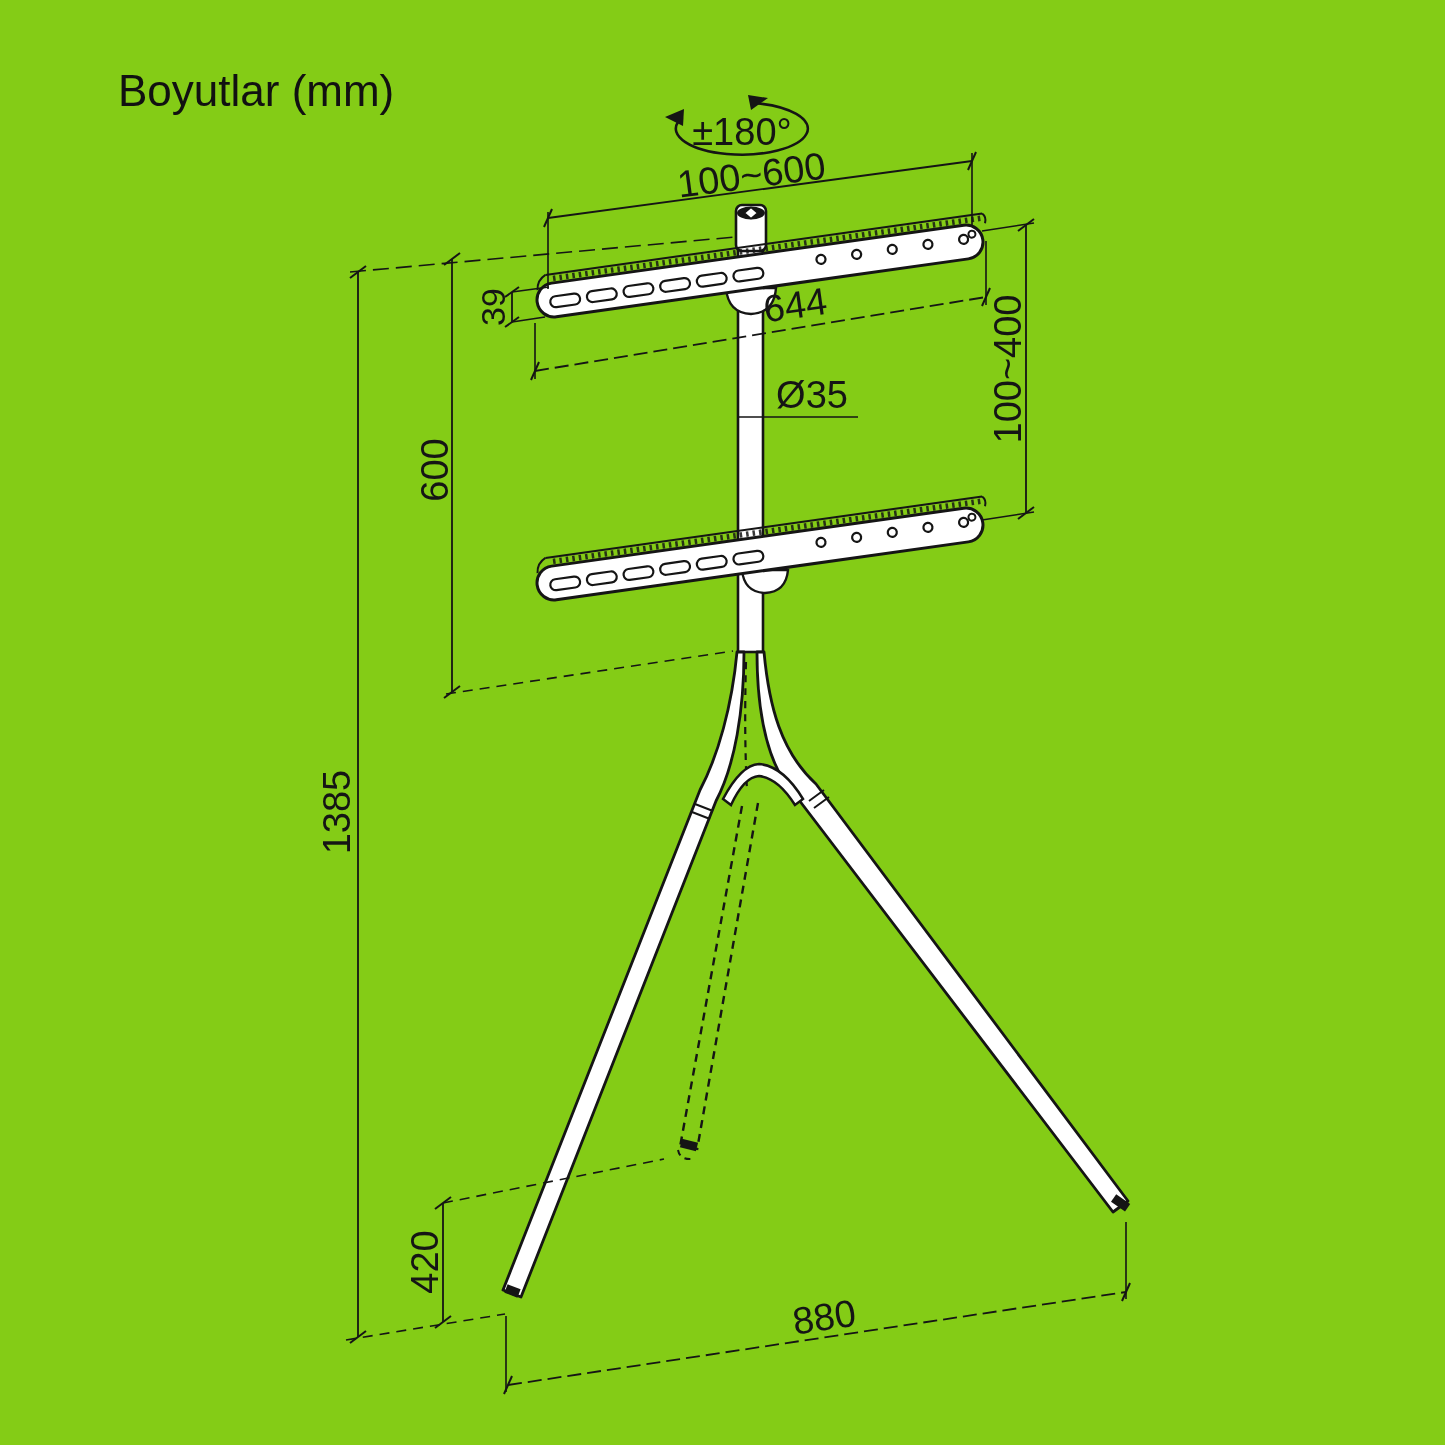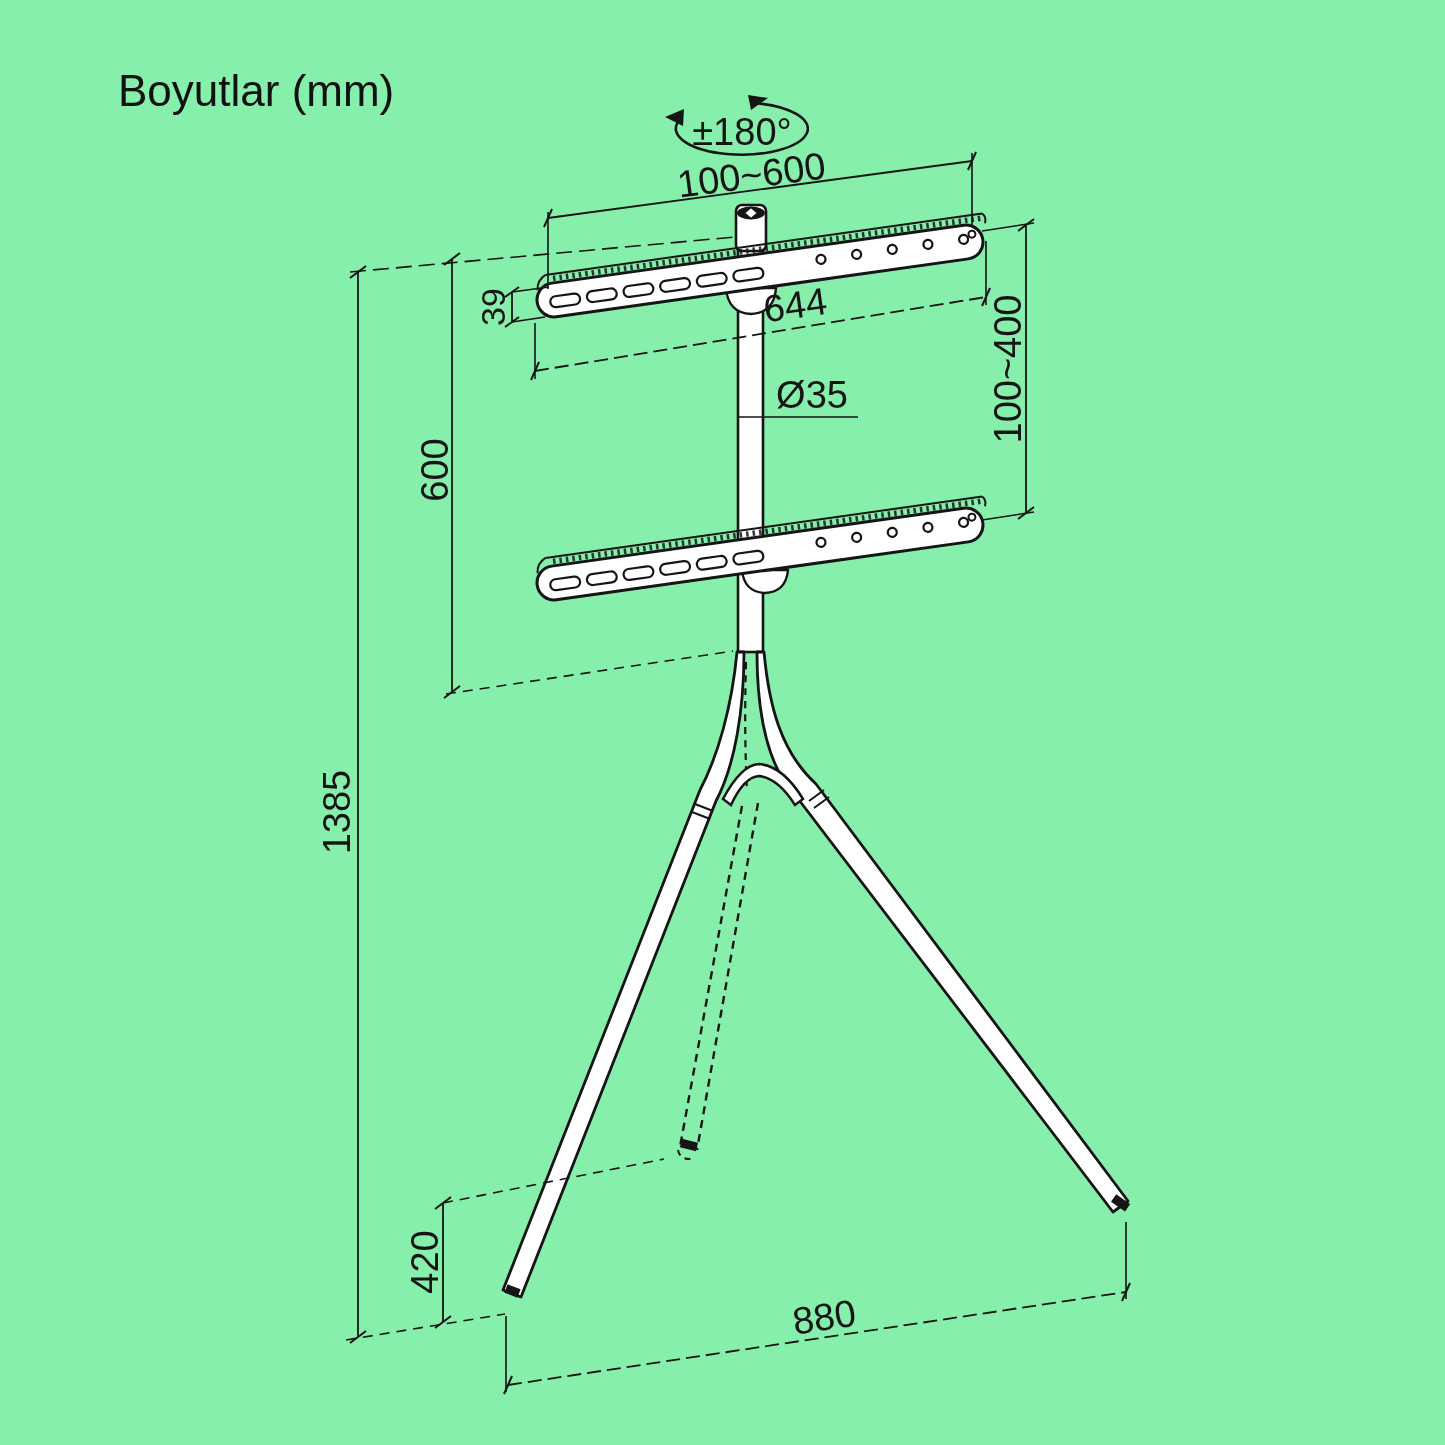--- a/index.html
+++ b/index.html
@@ -1,16 +1,16 @@
 <!DOCTYPE html>
 <html><head>
 <meta charset="utf-8">
 <style>
   html,body{margin:0;padding:0;background:#ffffff;}
-  .stage{position:relative;width:1445px;height:1445px;background:#86efac;overflow:hidden;}
+  .stage{position:relative;width:1445px;height:1445px;background:#84cc16;overflow:hidden;}
   svg{position:absolute;left:0;top:0;}
   .dim{font-family:"Liberation Sans","DejaVu Sans",sans-serif;fill:#151515;}
   .ttl{font-family:"Liberation Sans","DejaVu Sans",sans-serif;fill:#111;}
 </style>
 </head>
 <body>
 
 <div class="stage">
 <svg width="1445" height="1445" viewBox="0 0 1445 1445">
 

